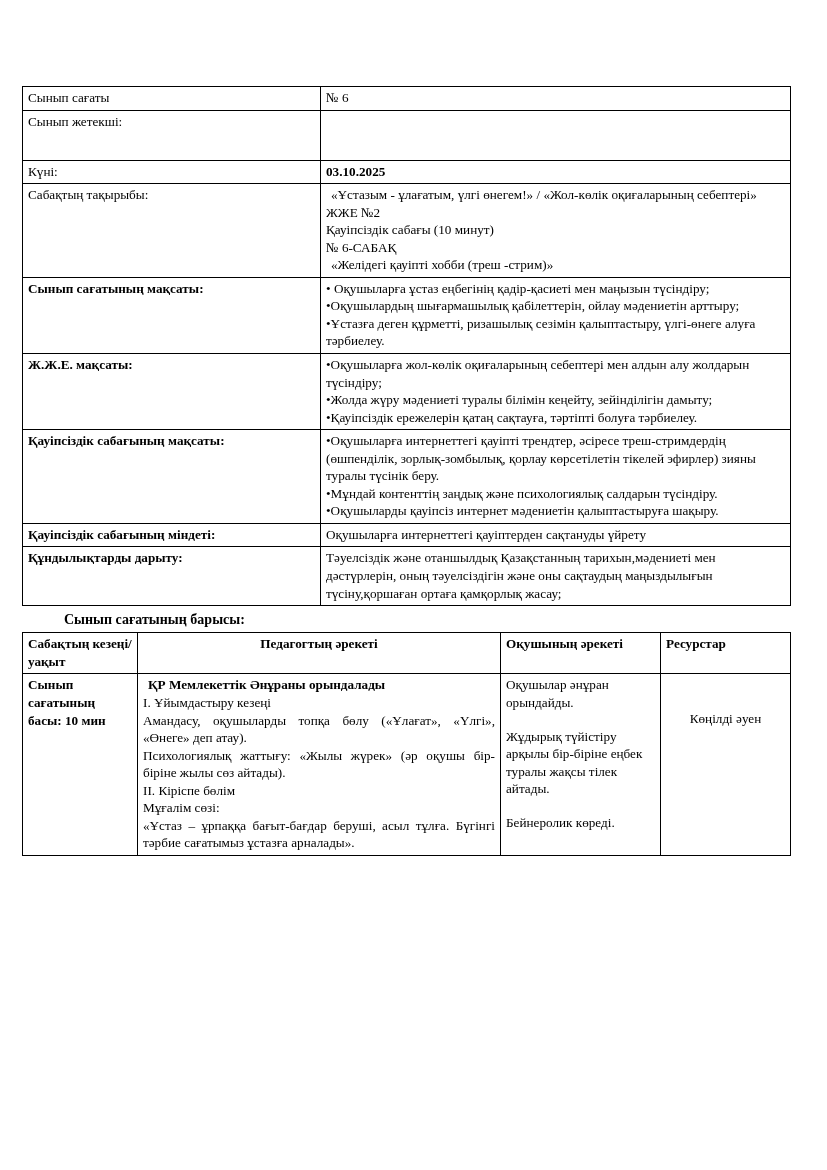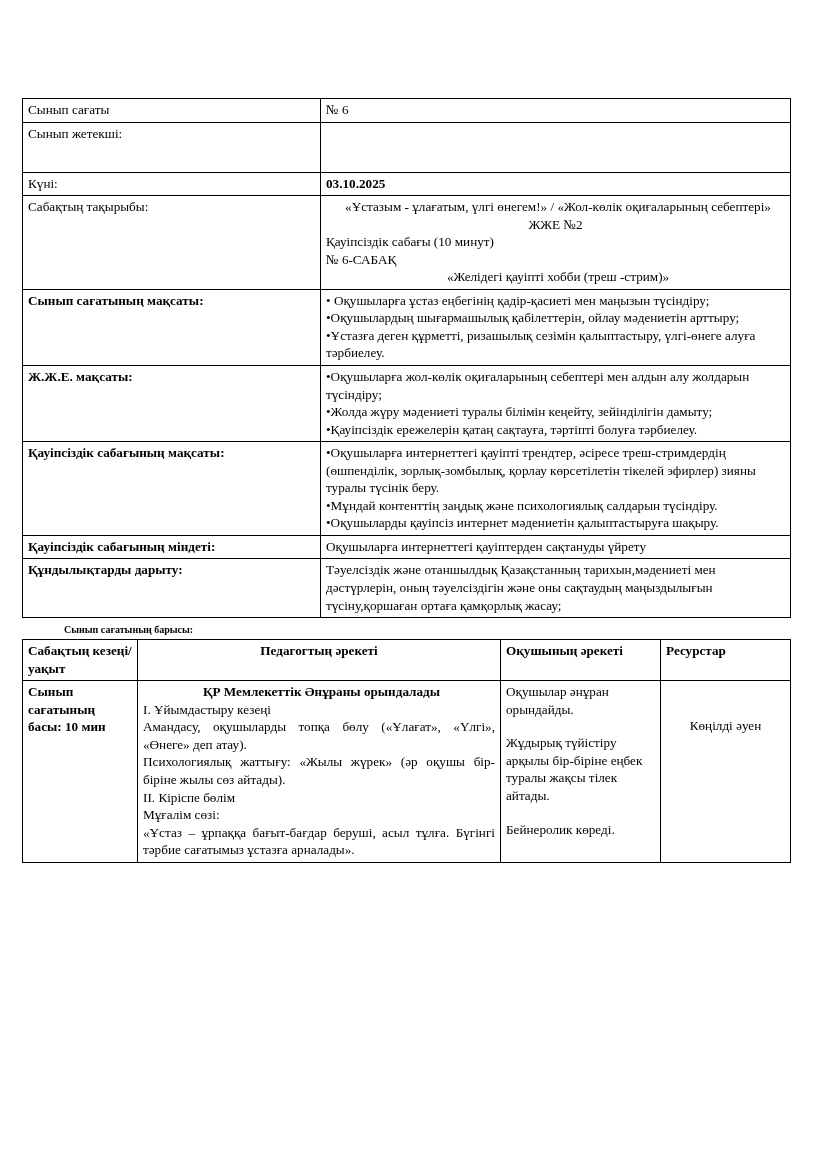--- a/index.html
+++ b/index.html
@@ -18,21 +18,21 @@
   .page {
     position: relative;
     width: 827px;
     height: 1170px;
     box-sizing: border-box;
     padding: 0;
   }
   .sheet {
     position: absolute;
     left: 22px;
-    top: 98px;
+    top: 86px;
     width: 768px;
   }
 
   table.doc {
     width: 768px;
     border-collapse: collapse;
     table-layout: fixed;
   }
   table.doc td {
     border: 1px solid #000000;
@@ -50,30 +50,30 @@
   .t1 col.c3 { width: 22px; }
 
   
   .t2 col.k1 { width: 115px; }
   .t2 col.k2 { width: 363px; }
   .t2 col.k3 { width: 160px; }
   .t2 col.k4 { width: 130px; }
 
   .section-title {
     font-weight: bold;
-    font-size: 10px;
+    font-size: 14px;
     padding: 5px 0 3px 42px;
     line-height: 1.3;
   }
 
   .cellpara { margin: 0; }
   .cellpara + .cellpara { margin-top: 0; }
 
   .justify { text-align: justify; text-align-last: left; }
-  .indent-first { text-indent: 5px; text-align: center; }
+  .indent-first { text-indent: 5px; }
   .spacer-line { display: block; height: 16px; }
 
   .attend-row td { padding-top: 2px; padding-bottom: 3px; }
   .attend-inner {
     display: flex;
     gap: 64px;
   }
   .rowtall-1 td { height: 44px; margin-left: 44px; }
   .head2 td { font-weight: bold; }
   .ctr { text-align: center; margin-top: 20px; }

